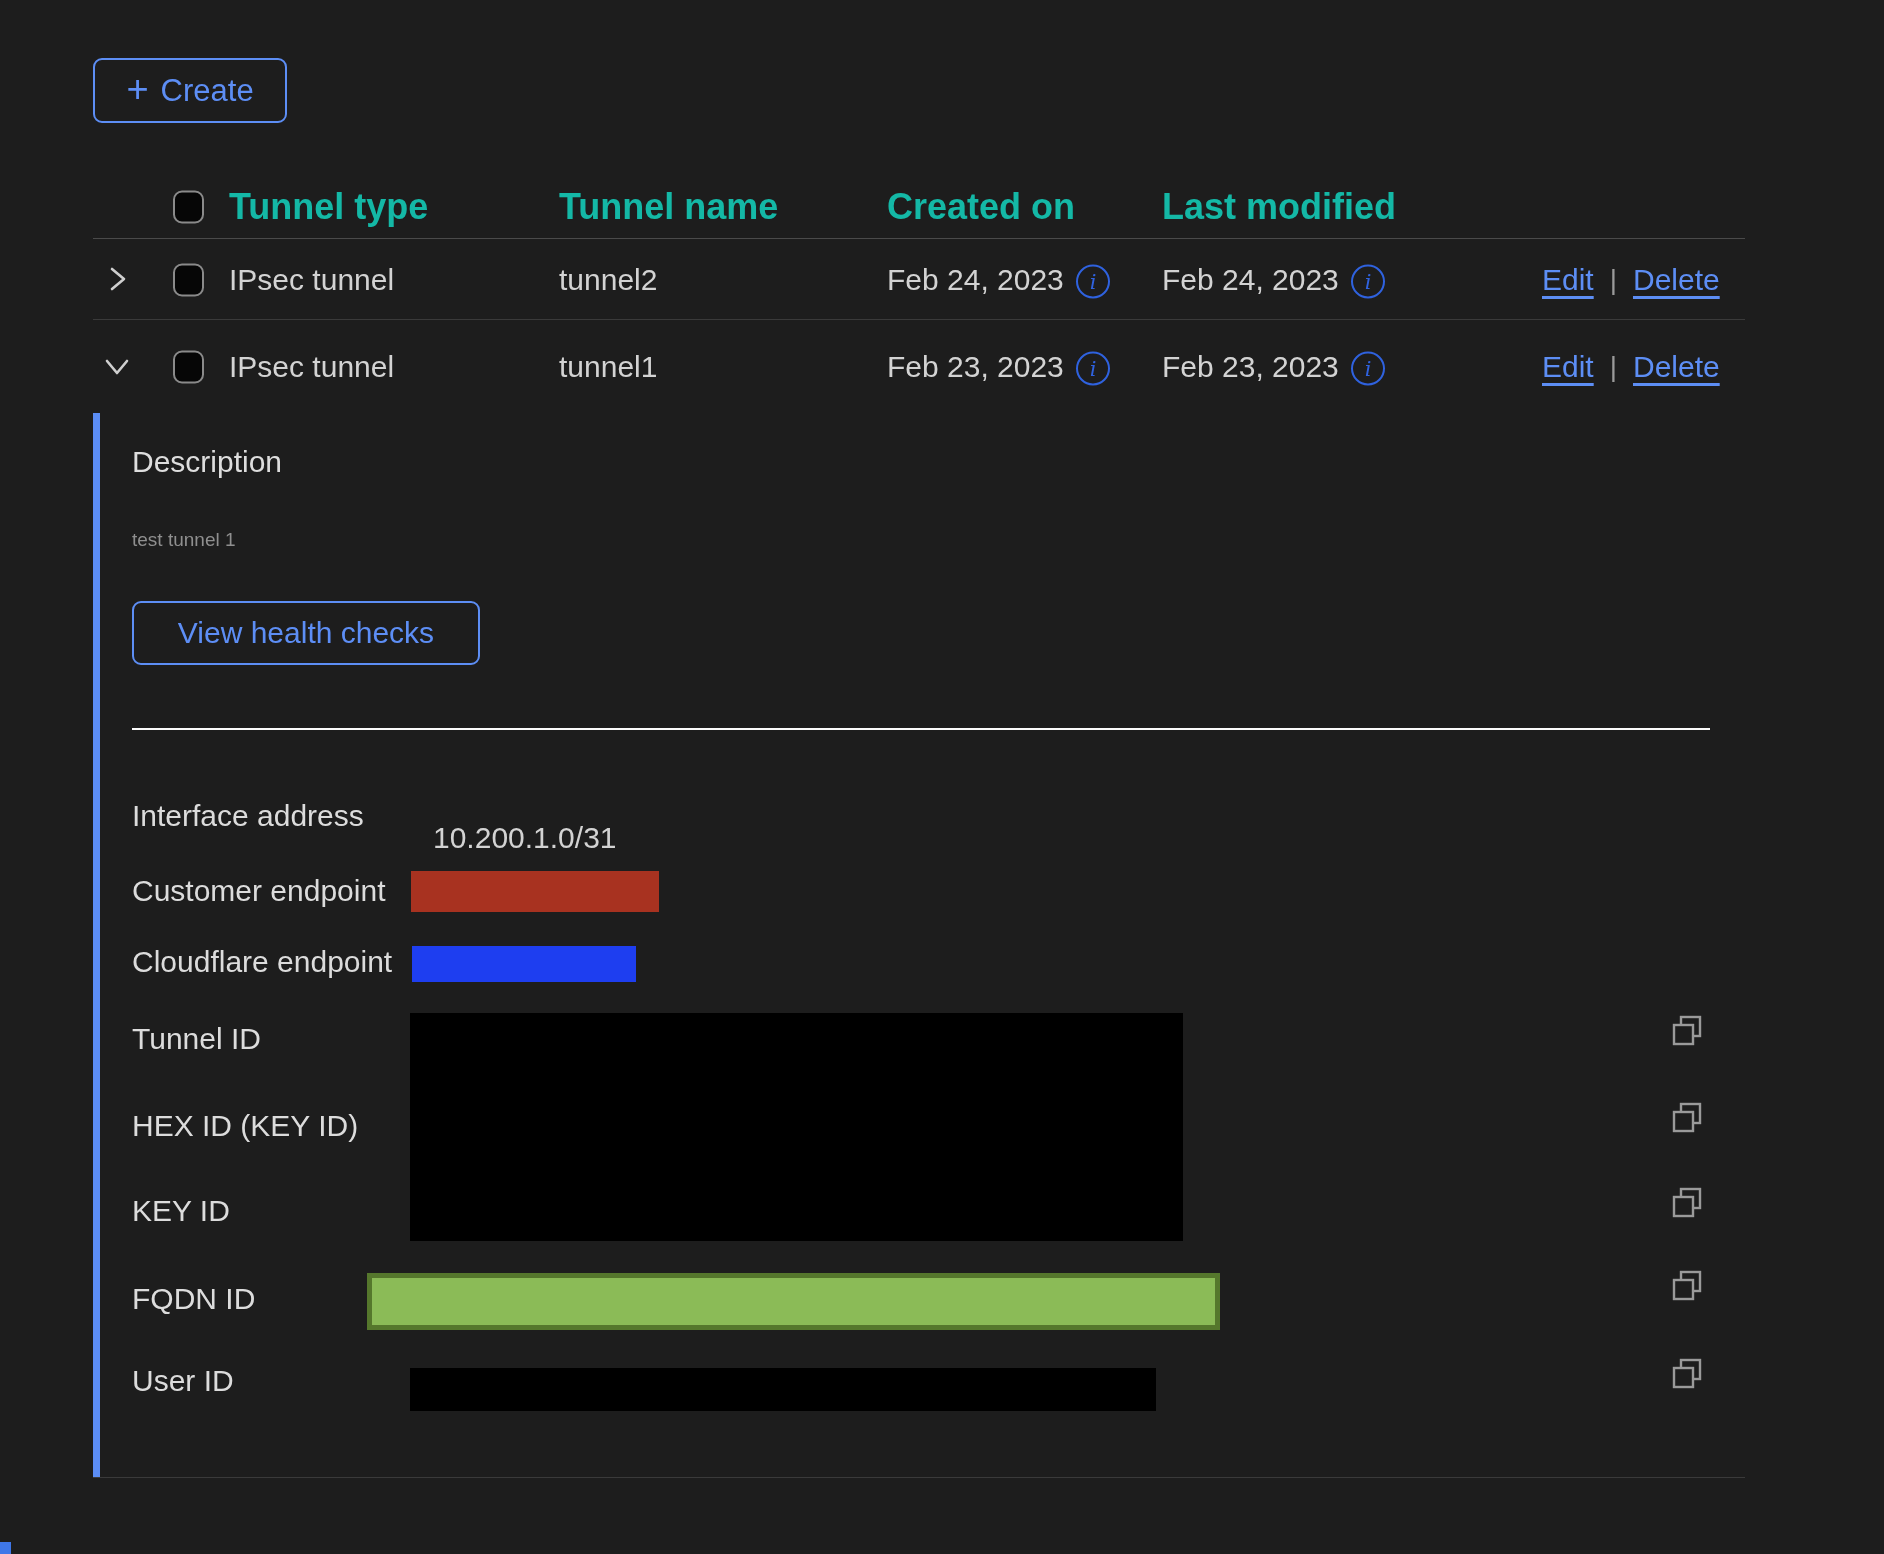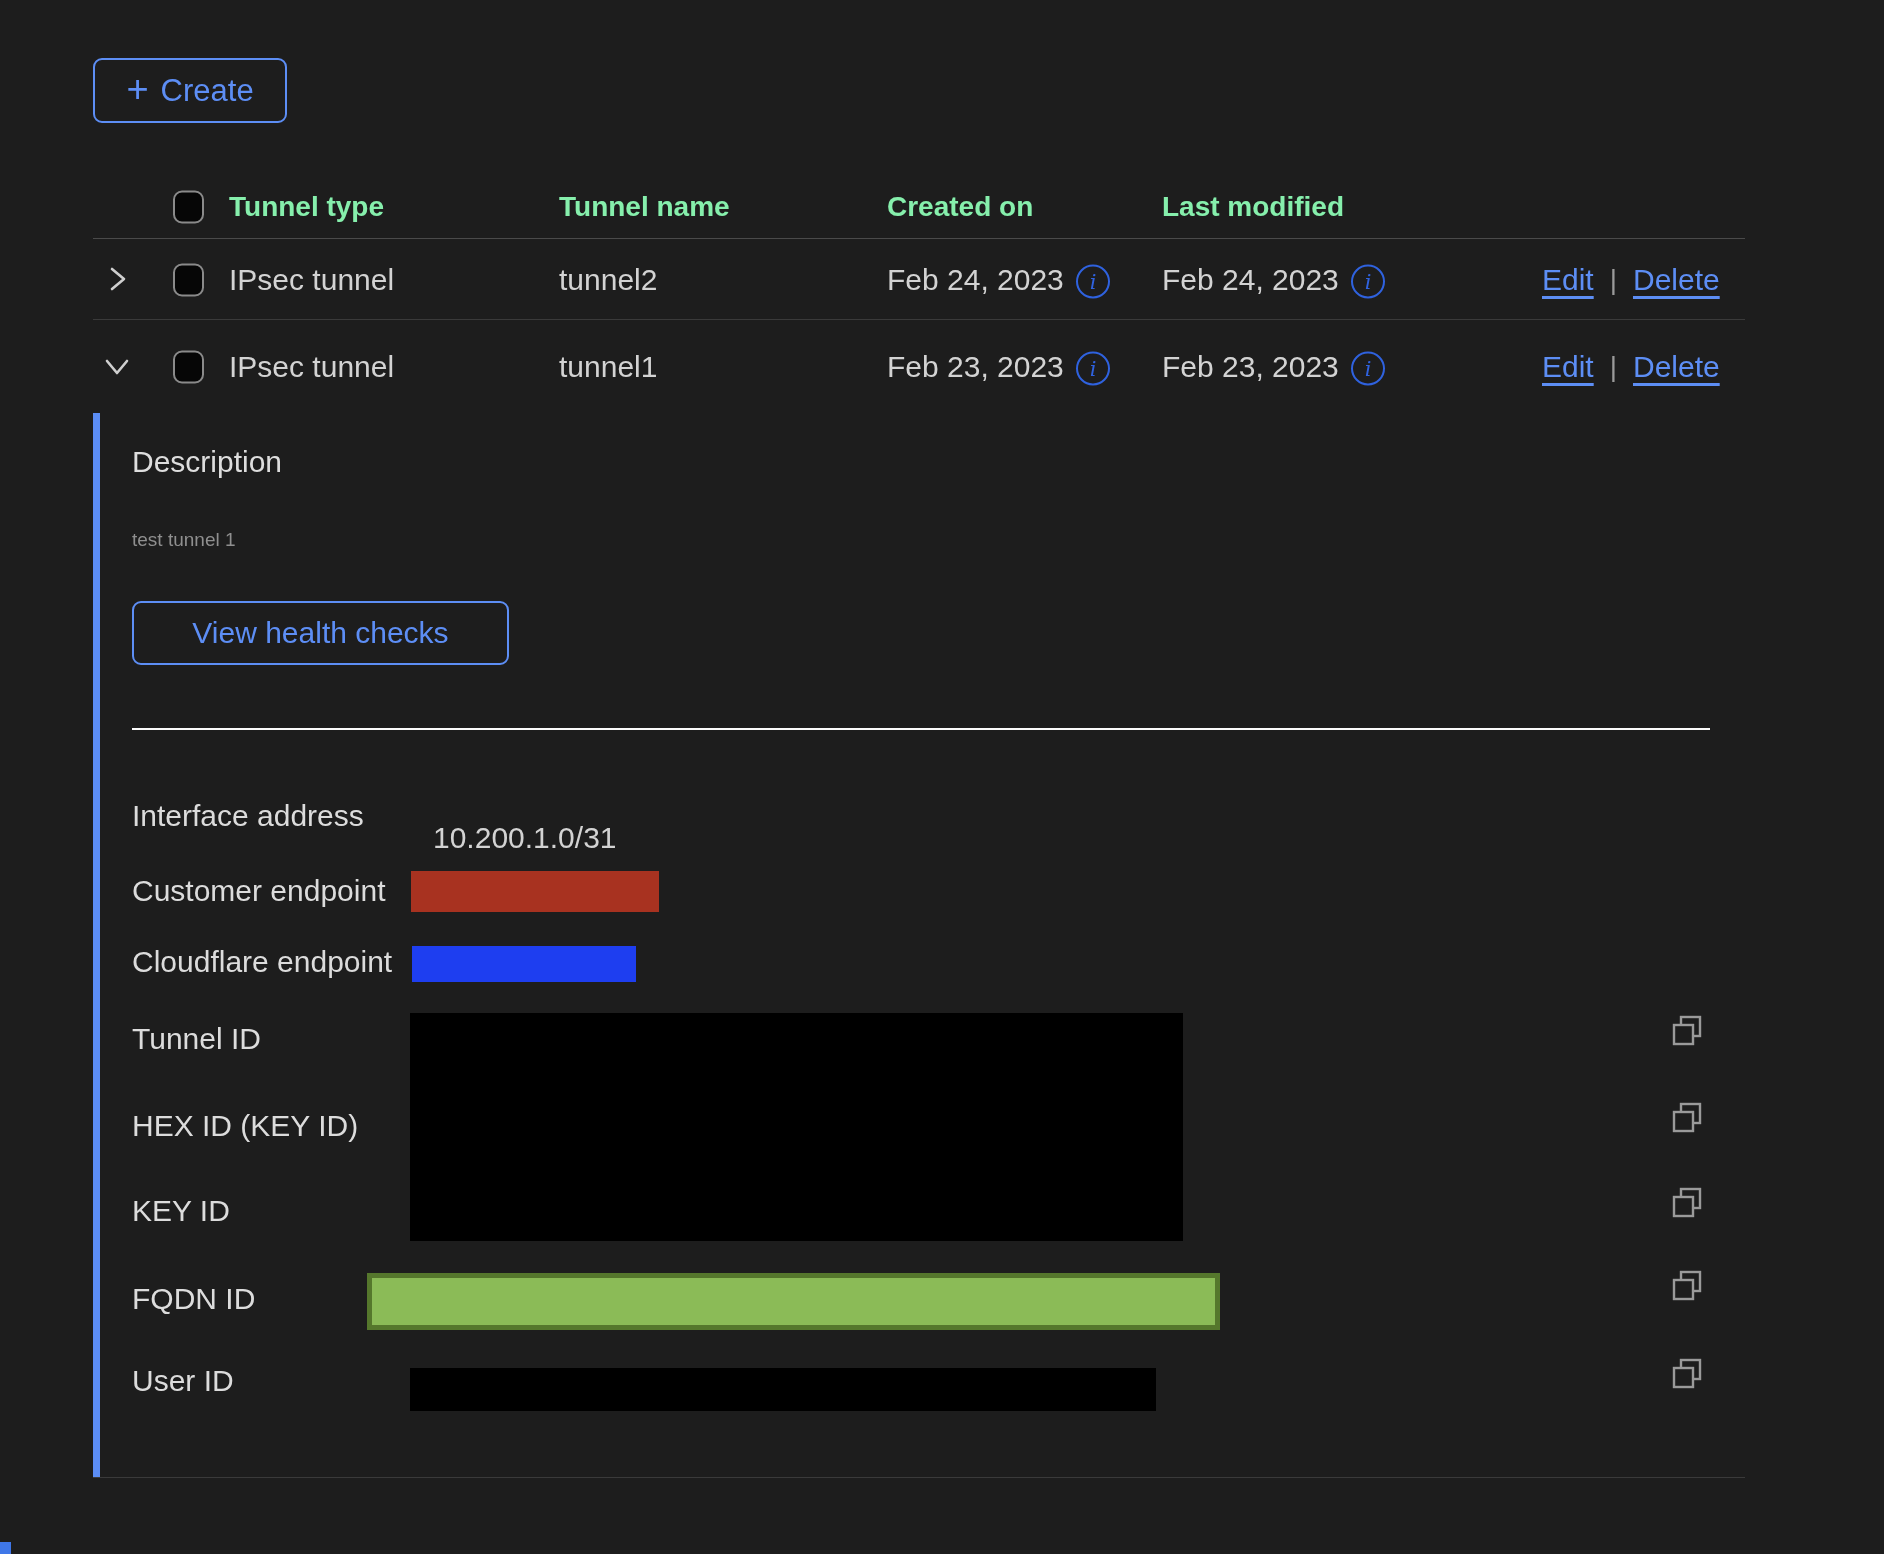--- a/index.html
+++ b/index.html
@@ -14,41 +14,41 @@
 
   
   .btn-outline {
     position:absolute; display:flex; align-items:center; justify-content:center;
     gap:12px; border:2px solid #5d8ef5; border-radius:9px;
     color:#5d8ef5; background:transparent; cursor:pointer;
     font-family:"Liberation Sans", sans-serif;
   }
   .create-btn { left:93px; top:58px; width:194px; height:65px; font-size:31px; }
   .create-btn .plus { font-size:38px; font-weight:300; line-height:1; margin-top:-4px; }
-  .vhc-btn { left:39px; top:188px; width:377px; height:64px; font-size:30px; }
+  .vhc-btn { left:39px; top:188px; width:348px; height:64px; font-size:30px; }
 
   
   .thead, .trow { position:absolute; left:93px; width:1652px; }
   .thead { top:175px; height:64px; border-bottom:1px solid #4a4a4a; }
   .trow  { height:80px; border-bottom:1px solid #3a3a3a; }
   .row-0 { top:240px; }
   .row-1 { top:327px; border-bottom:none; }
 
   .cell { position:absolute; top:50%; transform:translateY(-50%); white-space:nowrap; }
   .c-chev { left:5px;  width:40px; height:40px; }
   .c-chk  { left:80px; }
   .c-type { left:136px; }
   .c-name { left:466px; }
   .c-created { left:794px; }
   .c-info1   { left:983px; }
   .c-modified{ left:1069px; }
   .c-info2   { left:1258px; }
   .c-actions { left:1449px; display:flex; align-items:center; gap:16px; }
 
-  .th { font-weight:700; color:#86efac; font-size:28px; }
+  .th { font-weight:700; color:#14b8a6; font-size:36px; }
   .td { color:#d3d3d3; font-size:30px; }
 
   .chk {
     display:block; width:31px; height:33px;
     background:#060606; border:2px solid #8a8a8a; border-radius:9px;
     cursor:pointer;
   }
 
   .chev { display:block; width:38px; height:38px; cursor:pointer; }
 

